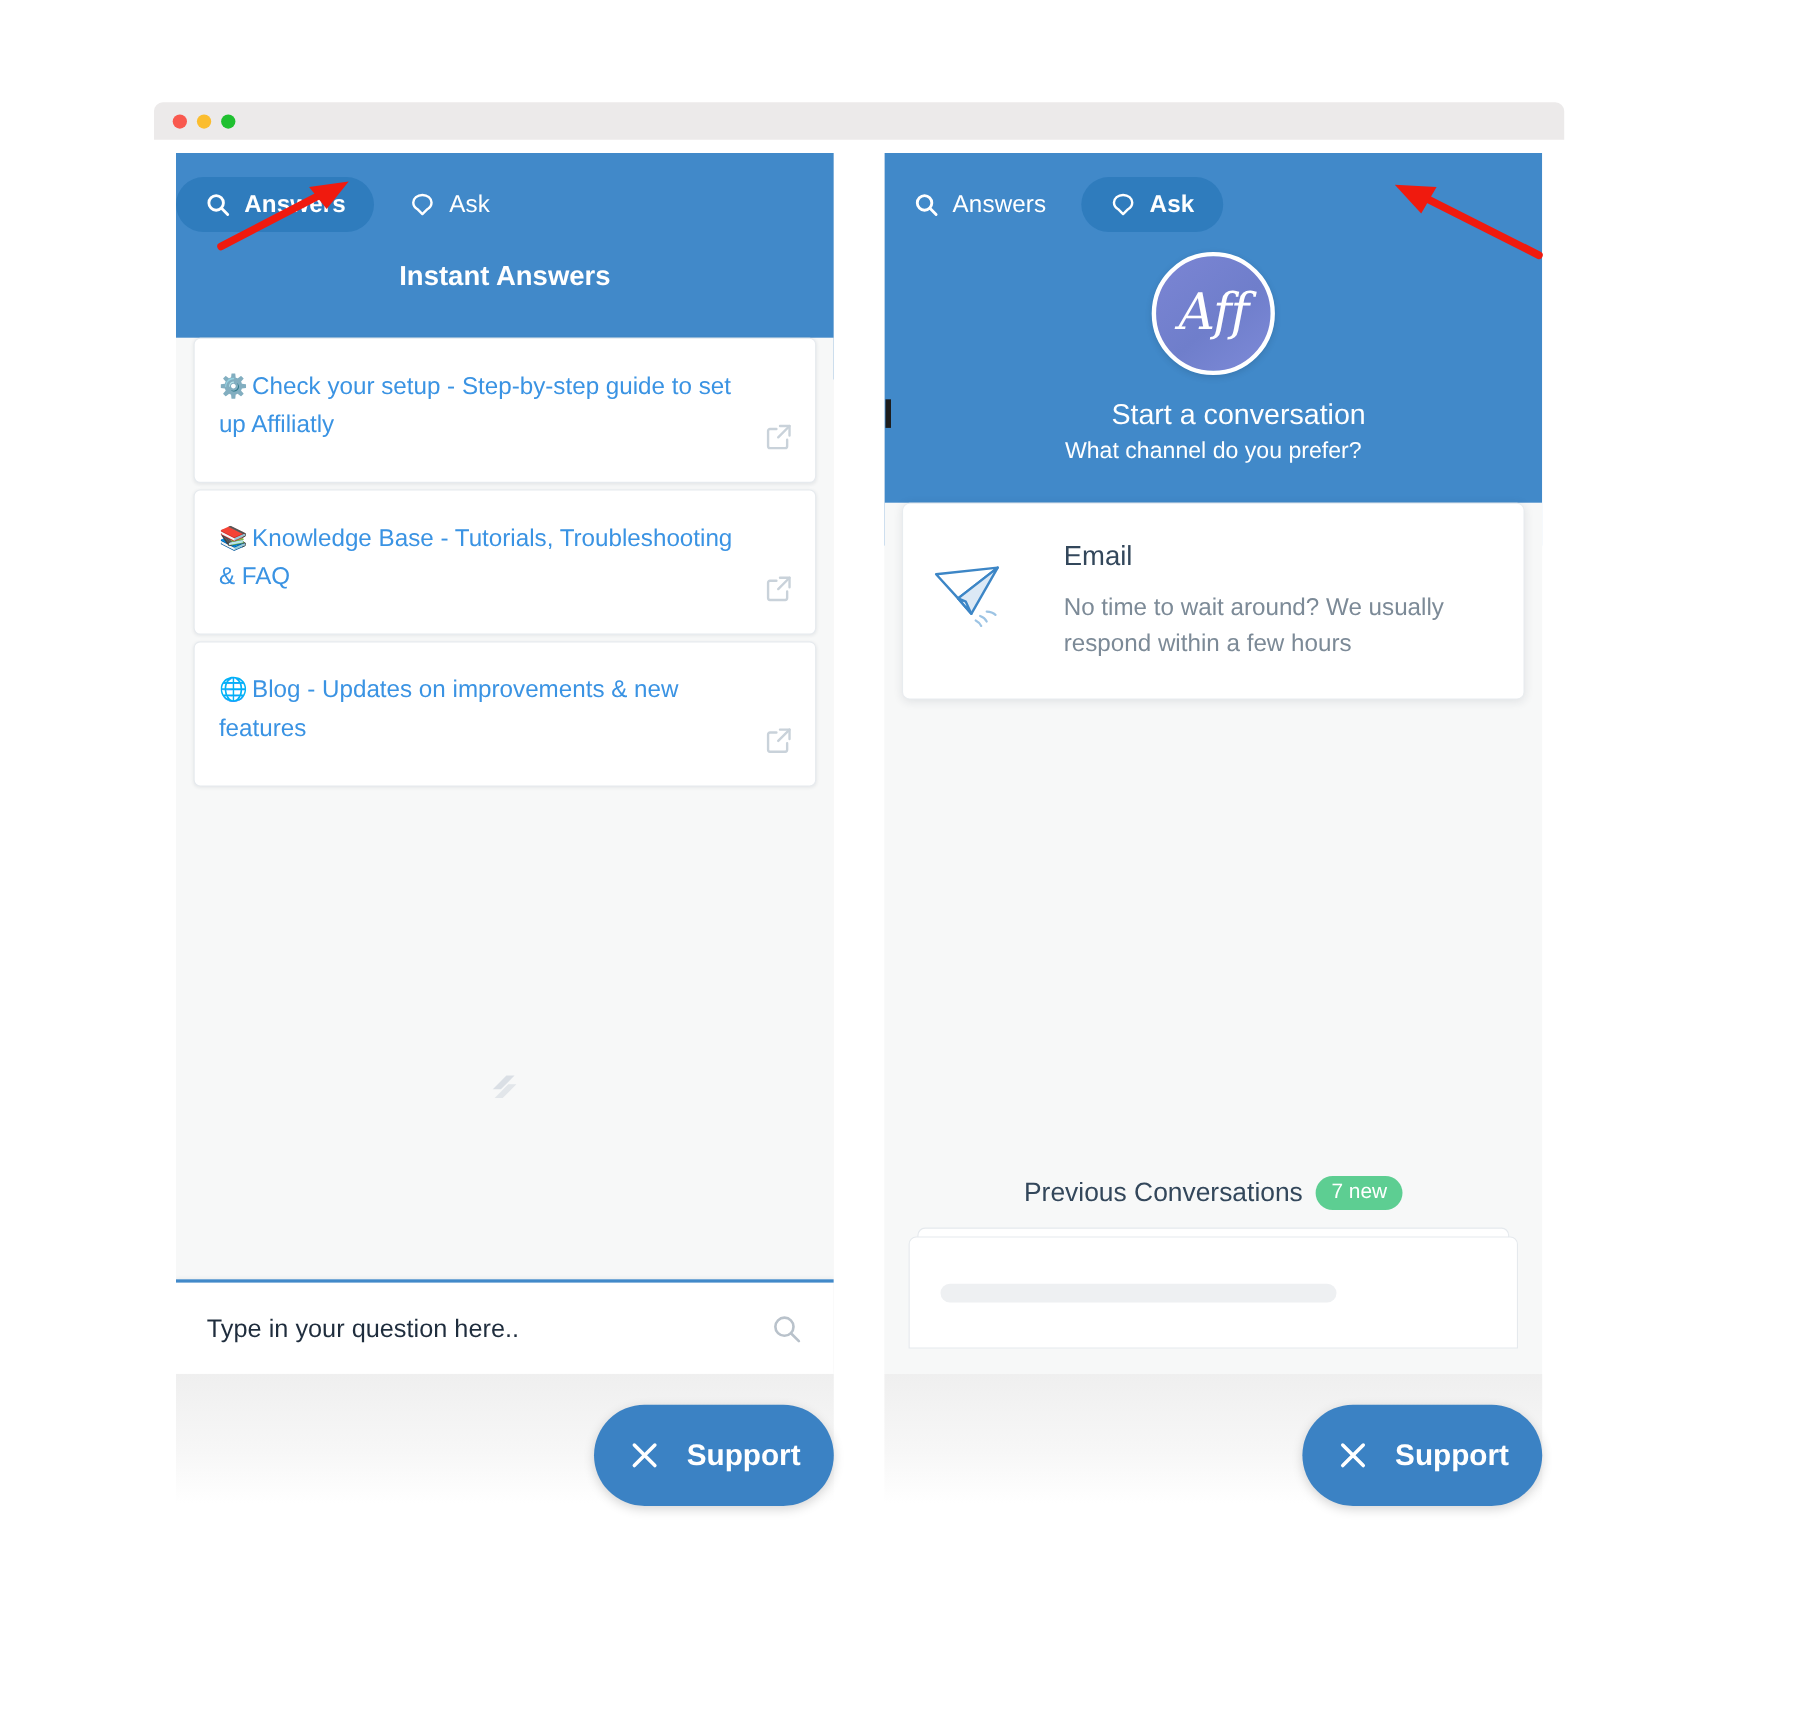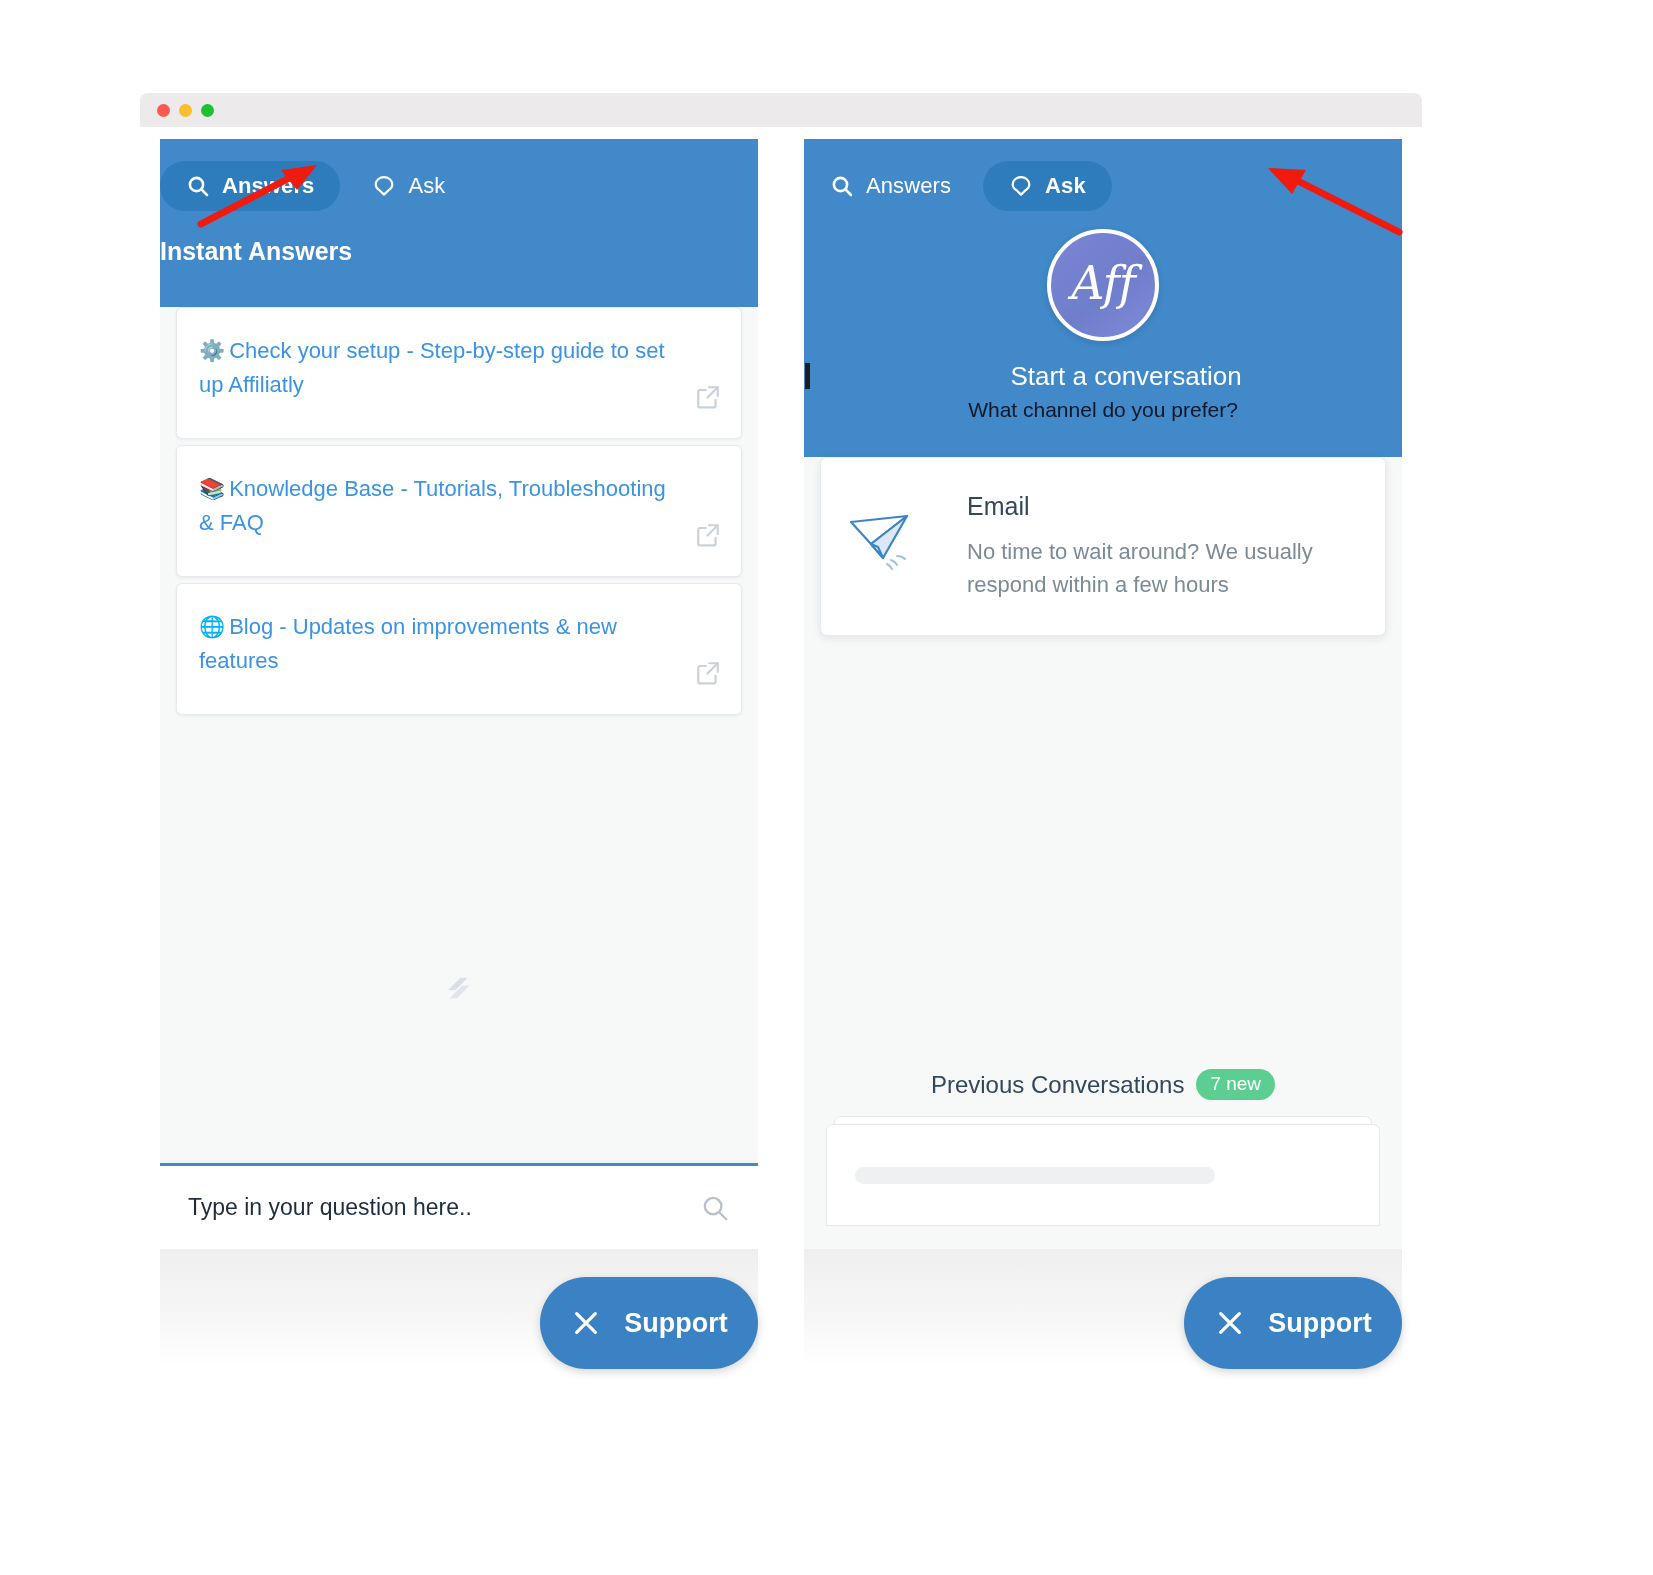--- a/index.html
+++ b/index.html
@@ -53,20 +53,21 @@
     font-size: 22px;
     letter-spacing: .1px;
     cursor: pointer;
     white-space: nowrap;
   }
   .tab.active { background: #2f7cbd; font-weight: bold; }
   .tab .ticon { display: inline-flex; width: 24px; height: 24px; }
   .tab svg { width: 24px; height: 24px; display: block; }
 
   .panel-title {
+    text-align: center;
     color: #ffffff;
     font-size: 25px;
     font-weight: bold;
     margin-top: 26px;
   }
 
   
   .brand-logo {
     width: 112px; height: 112px; border-radius: 50%;
     margin: 18px auto 0;
@@ -81,21 +82,21 @@
     font-size: 46px;
     color: #ffffff;
     letter-spacing: -1px;
     transform: translateY(-2px);
   }
   .brand-title {
     text-align: center; color: #ffffff;
     font-size: 26px; margin-top: 20px; padding-left: 46px;
   }
   .brand-sub {
-    text-align: center; color: #0f172a;
+    text-align: center; color: #ffffff;
     font-size: 21px; margin-top: 6px;
   }
 
   
   .panel-body {
     position: absolute; left: 0; right: 0;
     background: #f7f8f8;
   }
   .panel.left  .panel-body { top: 168px; bottom: 0; }
   .panel.right .panel-body { top: 318px; bottom: 0; }

